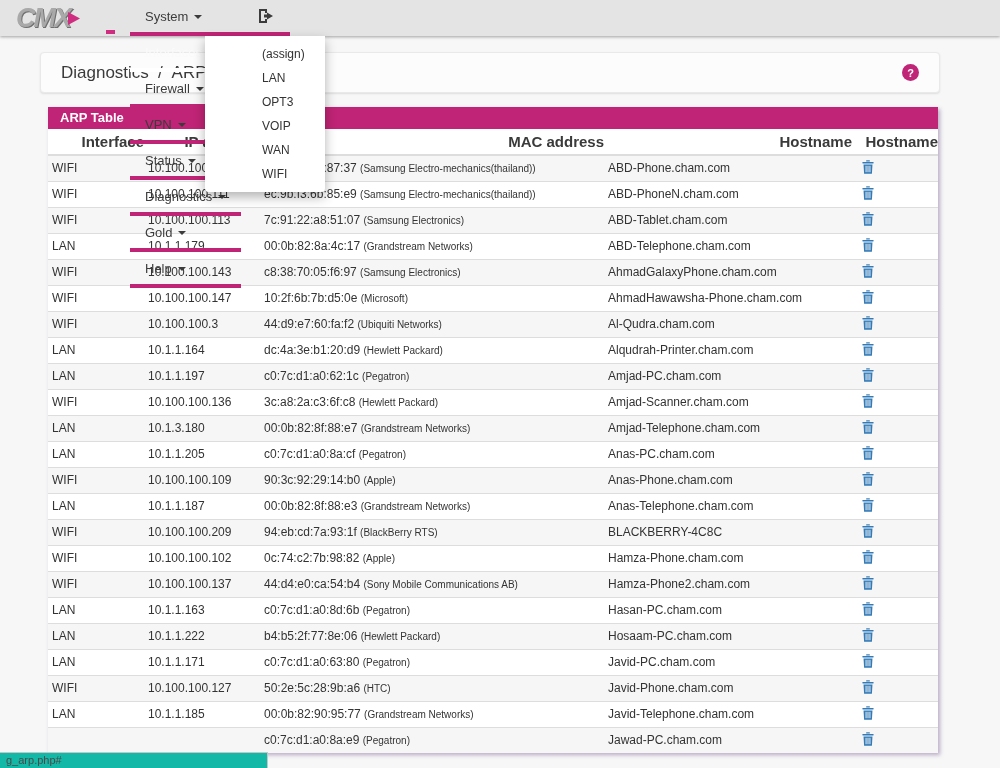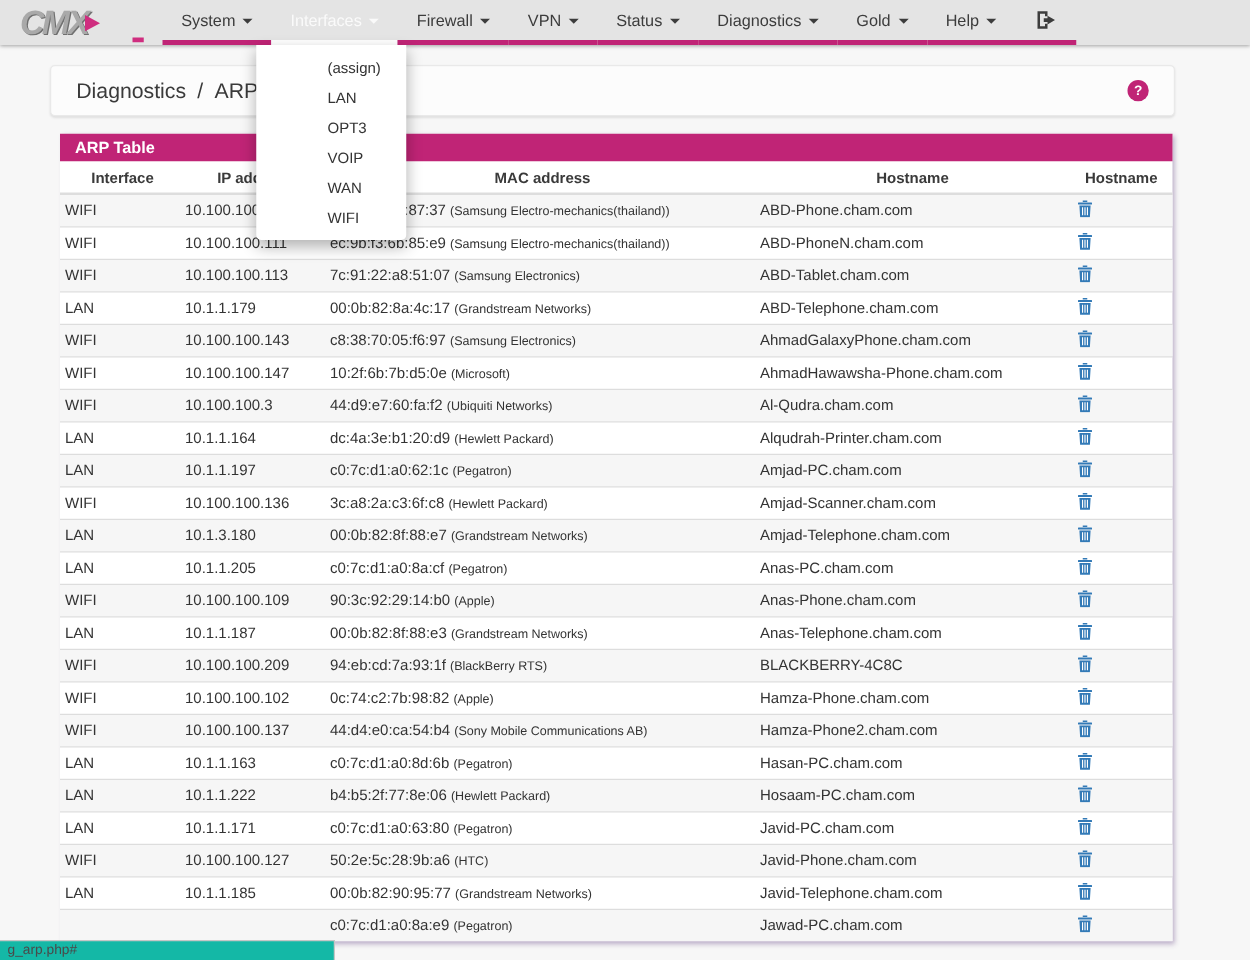--- a/index.html
+++ b/index.html
@@ -11,21 +11,21 @@
   }
   
   .navbar{
     position:relative; z-index:20;
     height:36px; background:#e4e4e4;
     display:flex; justify-content:flex-start; align-items:stretch;
     box-shadow:0 1px 3px rgba(0,0,0,.35);
   }
   .nav-left{display:flex; align-items:stretch;}
   .logo{padding:3px 14px 0 16px; height:36px;}
-  ul.nav-menu{display:flex; list-style:none;}
+  ul.nav-menu{display:flex; list-style:none;flex-direction:column;}
   .nav-item{display:block;}
   .nav-link{
     display:flex; align-items:center; gap:6px;
     height:36px; padding:0 15px;
     font-size:13px; color:#3c3c3c; text-decoration:none;
     border-bottom:4px solid #c02476; cursor:pointer;
   }
   .nav-item.open .nav-link{ color:#fafafa; border-bottom-color:#ffffff; }
   .caret{
     width:0; height:0; display:inline-block;
@@ -70,21 +70,21 @@
     background:#fff; box-shadow:2px 2px 4px rgba(110,80,140,.45);
   }
   .panel-header{
     height:22px; line-height:22px; padding-left:12px;
     background:#c02476; color:#fff; font-size:13px; font-weight:bold;
   }
   table{width:100%; border-collapse:collapse; font-size:12px; color:#333; table-layout:fixed;}
   col.c-if{width:96px;} col.c-ip{width:116px;} col.c-mac{width:344px;}
   col.c-host{width:248px;} col.c-act{width:86px;}
   th{
-    text-align:center; font-weight:bold; font-size:12px; color:#3a3a3a;
+    text-align:right; font-weight:bold; font-size:15px; color:#3a3a3a;
     height:26px; padding:0 0 0 4px; border-bottom:2px solid #ddd;
   }
   td{ height:26px; padding:0 0 0 4px; border-top:1px solid #ddd; overflow:hidden; white-space:nowrap; }
   tbody tr:nth-child(odd){ background:#f6f6f6; }
   .vendor{ font-size:10px; color:#333; }
   .trash-btn{ background:none; border:none; padding:0 0 0 6px; cursor:pointer; display:inline-flex; }
   
   .status-tip{
     position:absolute; left:0; bottom:0; width:268px; height:16px; z-index:50;
     background:#14b8a6; border-top:1px solid #c6c6c6; border-right:1px solid #c6c6c6;

